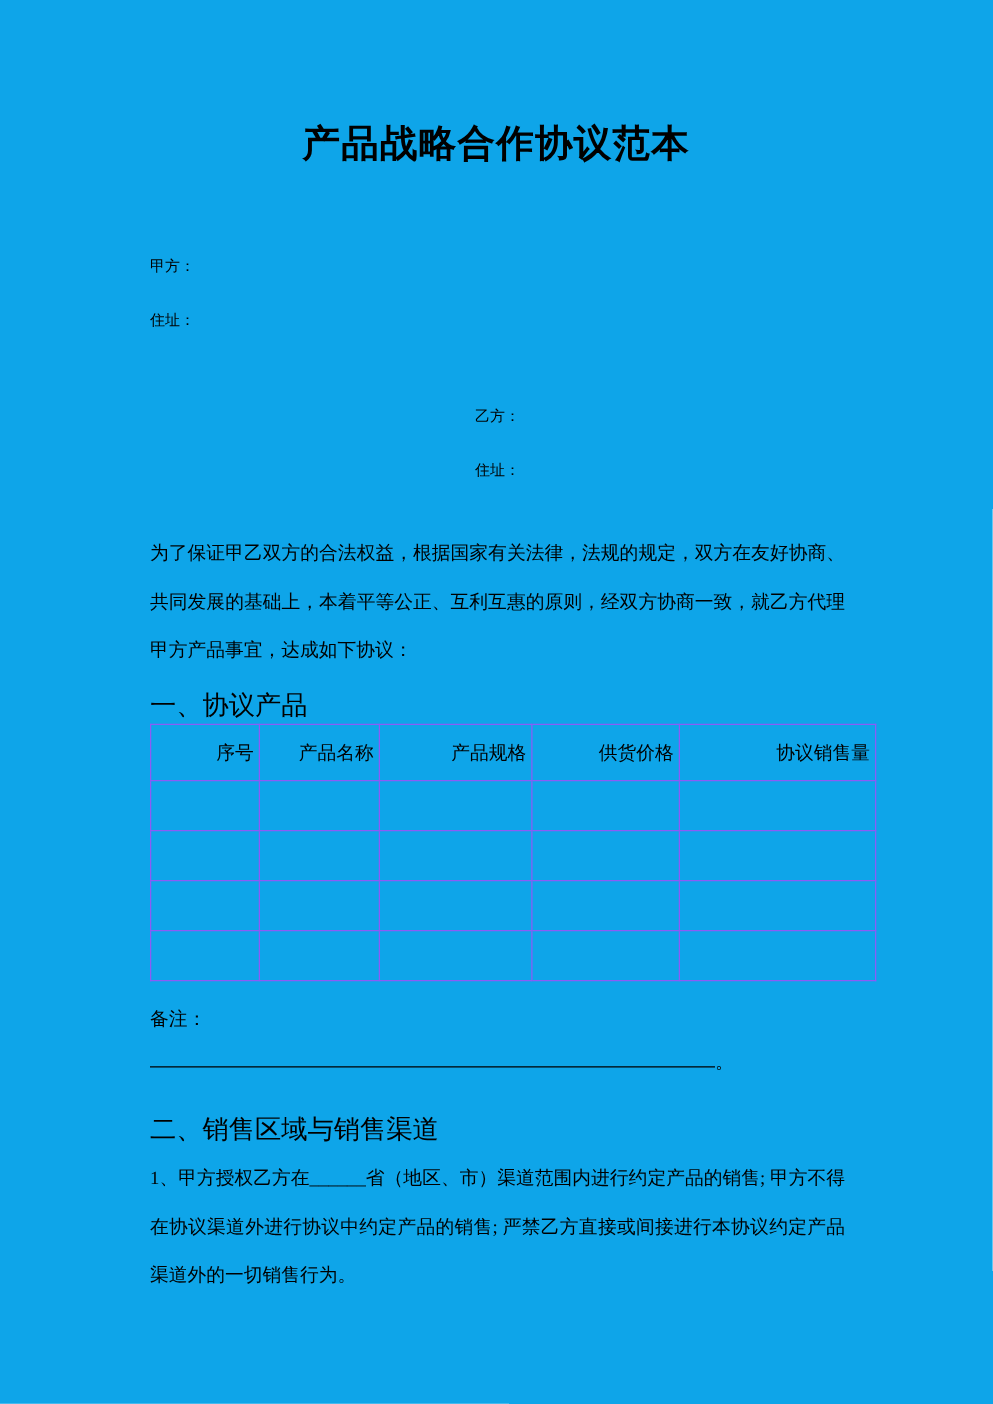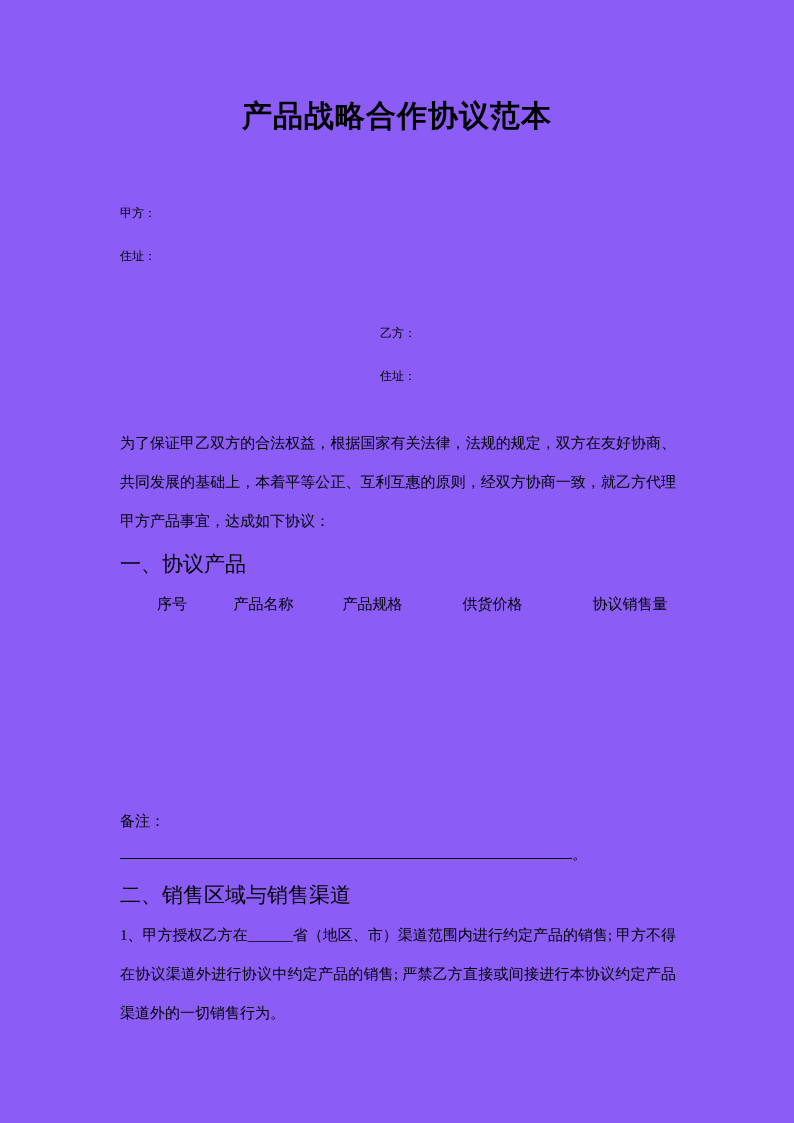--- a/index.html
+++ b/index.html
@@ -8,21 +8,21 @@
     width: 794px;
     height: 1123px;
     font-family: "Liberation Serif", serif;
     color: #000000;
     overflow: hidden;
   }
   .page {
     position: relative;
     width: 794px;
     height: 1123px;
-    background: #8b5cf6;
+    background: #0ea5e9;
     padding: 98px 118px 0 120px;
   }
   .title {
     margin-left: -120px;
     margin-right: -118px;
     text-align: center;
     font-family: "Liberation Sans", sans-serif;
     font-weight: bold;
     font-size: 30px;
     line-height: 36px;
@@ -46,44 +46,44 @@
     margin-top: 8px;
   }
   table.products {
     width: 580px;
     border-collapse: collapse;
     table-layout: fixed;
     margin-top: 0;
   }
   table.products th,
   table.products td {
-    border: 6px solid #8b5cf6;
+    border: 1px solid #8b5cf6;
     font-size: 15px;
     font-weight: normal;
-    text-align: center;
+    text-align: right;
     vertical-align: middle;
     padding: 0 4px 0 15px;
     overflow: hidden;
   }
   table.products th { height: 45px; }
   table.products td { height: 40px; }
   .remarks { margin-top: 12px; }
   .blank-row {
     font-size: 15px;
     line-height: 22px;
     height: 23px;
   }
   .blank-line {
     display: inline-block;
     width: 452px;
     height: 18px;
     border-bottom: 1px solid #000000;
     vertical-align: baseline;
   }
-  .section2 { margin-top: 16px; }
+  .section2 { margin-top: 29px; }
   .clause { margin-top: 6px; }
 </style>
 </head>
 <body>
 
 <div class="page">
 
   <h1 class="title">产品战略合作协议范本</h1>
 
   <div class="party-block party-a">

